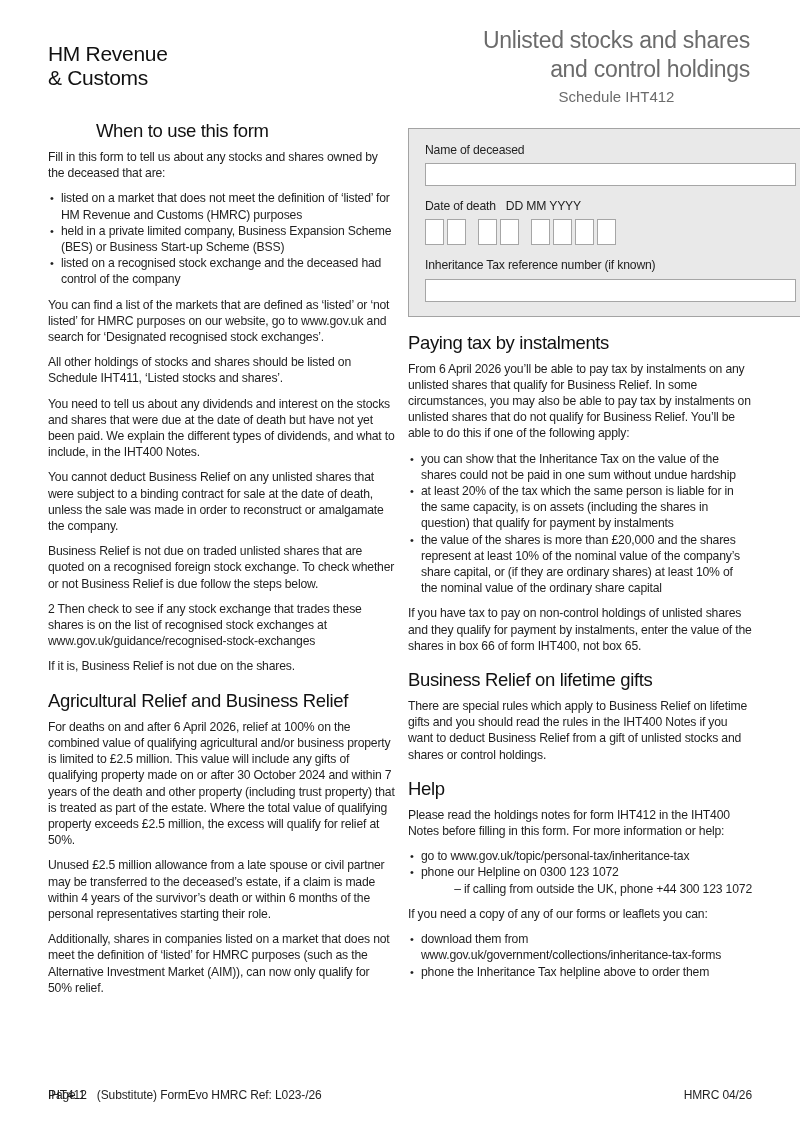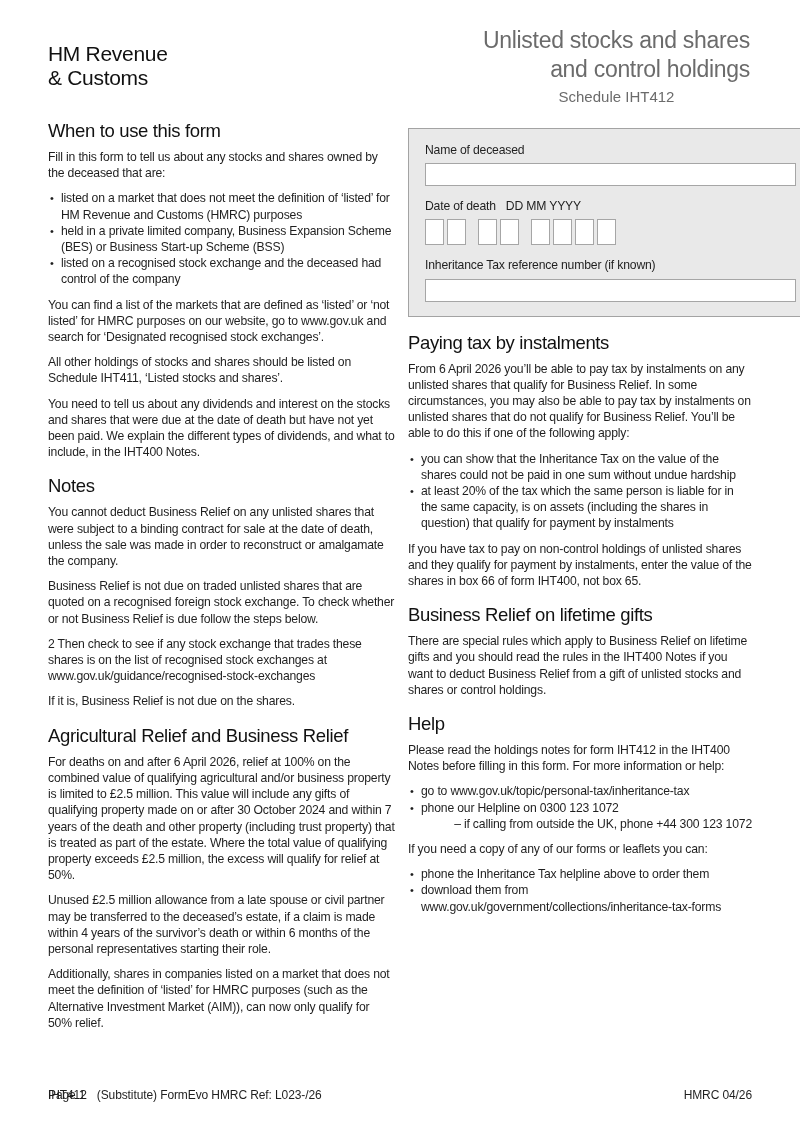--- a/index.html
+++ b/index.html
@@ -16,21 +16,21 @@
   .subtitle { font-size:15px; margin-top:4px; font-weight:normal;text-align:center; }
 
   .col {
     position:absolute; font-size:12.2px; line-height:16.2px;
     letter-spacing:-0.18px; overflow-wrap:break-word;
   }
   .col-left  { left:48px;  top:120px; width:347px; }
   .col-right { left:408px; top:128px; width:344px; }
 
   .h2 { font-size:18.5px; font-weight:400; color:#111; letter-spacing:-0.35px; margin:15px 0 7px; line-height:22px; }
-  .h2.first { margin-top:0; }
+  .h2.first { margin-top:0;margin-left:48px; }
   .p { margin:0 0 9px; }
   ul.bullets { list-style:none; margin:0 0 9px; padding:0; }
   ul.bullets li { position:relative; padding-left:13px; }
   ul.bullets li::before { content:"\2022"; position:absolute; left:2px; top:0; font-size:11px; }
   .sub-line { padding-left:10px;text-align:right; }
 
   .form-box {
     background:#e9e9e9; border:1px solid #a3a3a3; box-sizing:border-box;
     width:405px; padding:13px 16px 14px; margin-bottom:13px;
   }
@@ -78,21 +78,20 @@
     <p class="p">Fill in this form to tell us about any stocks and shares owned by the deceased that are:</p>
     <ul class="bullets">
       <li>listed on a market that does not meet the definition of ‘listed’ for HM Revenue and Customs (HMRC) purposes</li>
       <li>held in a private limited company, Business Expansion Scheme (BES) or Business Start-up Scheme (BSS)</li>
       <li>listed on a recognised stock exchange and the deceased had control of the company</li>
     </ul>
     <p class="p">You can find a list of the markets that are defined as ‘listed’ or ‘not listed’ for HMRC purposes on our website, go to www.gov.uk and search for ‘Designated recognised stock exchanges’.</p>
     <p class="p">All other holdings of stocks and shares should be listed on Schedule IHT411, ‘Listed stocks and shares’.</p>
     <p class="p">You need to tell us about any dividends and interest on the stocks and shares that were due at the date of death but have not yet been paid. We explain the different types of dividends, and what to include, in the IHT400 Notes.</p>
 
-    <div class="h2">Notes</div>
     <p class="p">You cannot deduct Business Relief on any unlisted shares that were subject to a binding contract for sale at the date of death, unless the sale was made in order to reconstruct or amalgamate the company.</p>
     <p class="p">Business Relief is not due on traded unlisted shares that are quoted on a recognised foreign stock exchange. To check whether or not Business Relief is due follow the steps below.</p>
     <p class="p">2 Then check to see if any stock exchange that trades these shares is on the list of recognised stock exchanges at www.gov.uk/guidance/recognised-stock-exchanges</p>
     <p class="p">If it is, Business Relief is not due on the shares.</p>
 
     <div class="h2">Agricultural Relief and Business Relief</div>
     <p class="p">For deaths on and after 6 April 2026, relief at 100% on the combined value of qualifying agricultural and/or business property is limited to £2.5 million. This value will include any gifts of qualifying property made on or after 30 October 2024 and within 7 years of the death and other property (including trust property) that is treated as part of the estate.  Where the total value of qualifying property exceeds £2.5 million, the excess will qualify for relief at 50%.</p>
     <p class="p">Unused £2.5 million allowance from a late spouse or civil partner may be transferred to the deceased’s estate, if a claim is made within 4 years of the survivor’s death or within 6 months of the personal representatives starting their role.</p>
     <p class="p">Additionally, shares in companies listed on a market that does not meet the definition of ‘listed’ for HMRC purposes (such as the Alternative Investment Market (AIM)), can now only qualify for 50% relief.</p>
   </div>
@@ -119,39 +118,40 @@
       </div>
       <div class="fb-label">Inheritance Tax reference number (if known)</div>
       <input class="text-input" type="text" style="margin-bottom: 0px;" value="">
     </div>
 
     <div class="h2">Paying tax by instalments</div>
     <p class="p">From 6 April 2026 you’ll be able to pay tax by instalments on any unlisted shares that qualify for Business Relief. In some circumstances, you may also be able to pay tax by instalments on unlisted shares that do not qualify for Business Relief. You’ll be able to do this if one of the following apply:</p>
     <ul class="bullets">
       <li>you can show that the Inheritance Tax on the value of the shares could not be paid in one sum without undue hardship</li>
       <li>at least 20% of the tax which the same person is liable for in the same capacity, is on assets (including the shares in question) that qualify for payment by instalments</li>
+      <li>the value of the shares is more than £20,000 and the shares represent at least 10% of the nominal value of the company’s share capital, or (if they are ordinary shares) at least 10% of the nominal value of the ordinary share capital</li>
     </ul>
     <p class="p">If you have tax to pay on non-control holdings of unlisted shares and they qualify for payment by instalments, enter the value of the shares in box 66 of form IHT400, not box 65.</p>
 
     <div class="h2">Business Relief on lifetime gifts</div>
     <p class="p">There are special rules which apply to Business Relief on lifetime gifts and you should read the rules in the IHT400 Notes if you want to deduct Business Relief from a gift of unlisted stocks and shares or control holdings.</p>
 
     <div class="h2">Help</div>
     <p class="p">Please read the holdings notes for form IHT412 in the IHT400 Notes before filling in this form. For more information or help:</p>
     <ul class="bullets">
       <li>go to www.gov.uk/topic/personal-tax/inheritance-tax</li>
       <li>
         <span>phone our Helpline on 0300 123 1072</span>
         <div class="sub-line">– if calling from outside the UK, phone +44 300 123 1072</div>
       </li>
     </ul>
     <p class="p">If you need a copy of any of our forms or leaflets you can:</p>
     <ul class="bullets">
+      <li>download them from www.gov.uk/government/collections/inheritance-tax-forms</li>
       <li>phone the Inheritance Tax helpline above to order them</li>
-      <li>download them from www.gov.uk/government/collections/inheritance-tax-forms</li>
     </ul>
   </div>
 
   <div class="footer">
     <span class="f-left">
       <span>IHT412</span><span class="gap"></span><span>(Substitute) FormEvo HMRC Ref: L023-/26</span>
     </span>
     <span class="f-center">Page 1</span>
     <span class="f-right">HMRC 04/26</span>
   </div>

